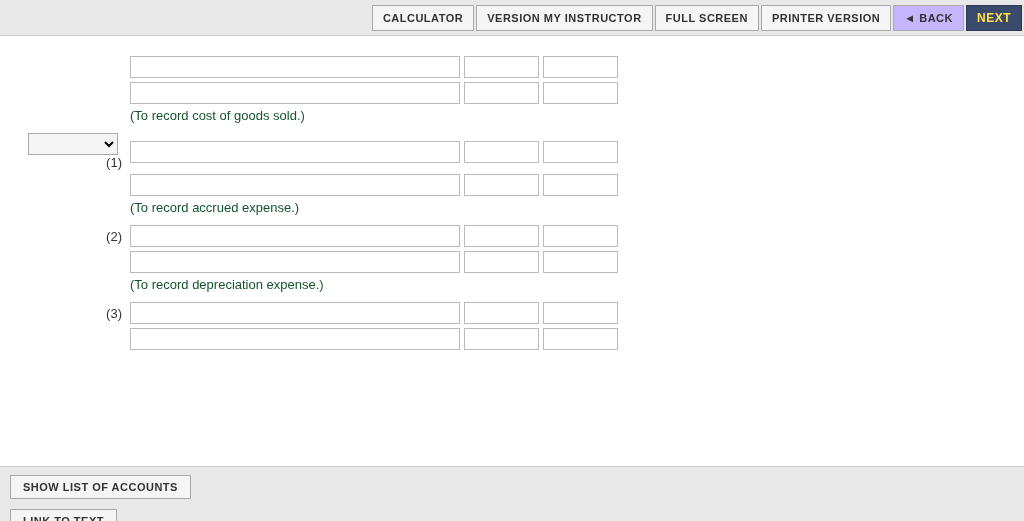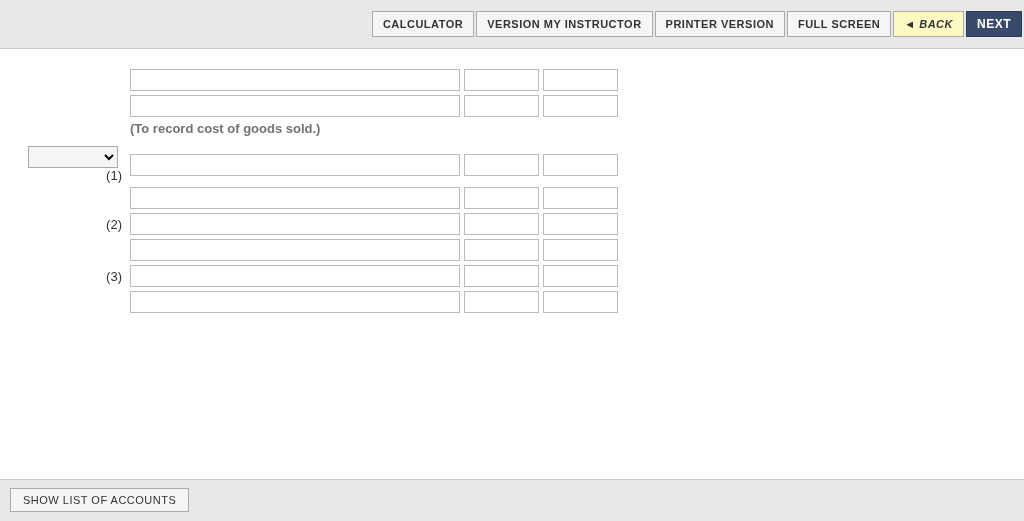--- a/index.html
+++ b/index.html
@@ -11,43 +11,42 @@
     }
 
     
     .toolbar {
       background: #e8e8e8;
       border-bottom: 1px solid #ccc;
       display: flex;
       justify-content: flex-end;
       align-items: center;
       padding: 4px 0;
-      height: 49px;
+      height: 36px;
     }
     .toolbar-btn {
       border: 1px solid #aaa;
       background: #f5f5f5;
       color: #333;
       font-size: 11px;
       font-weight: bold;
       padding: 4px 10px;
       cursor: pointer;
       margin-right: 2px;
       height: 26px;
       letter-spacing: 0.5px;
     }
     .toolbar-btn.next-btn {
       background: #3a4a6b;
-      color: #ffffff;
+      color: #fde047;
       border-color: #2a3a5b;
       font-size: 12px;
     }
     .toolbar-btn.back-btn {
-      background: #fef9c3;
-      font-style: italic;
+      background: #c4b5fd;
     }
 
     
     .main {
       background: #fff;
       padding: 10px 20px 0 20px;
       min-height: 430px;
     }
 
     
@@ -90,22 +89,21 @@
       width: 75px;
       height: 22px;
       border: 1px solid #bbb;
       background: #fff;
       flex-shrink: 0;
     }
     .note-row {
       margin-left: 110px;
       margin-bottom: 10px;
       font-size: 13px;
-      color: #737373;
-      font-weight: bold;
+      color: #14532d;
     }
 
     
     .dropdown-select {
       width: 90px;
       height: 22px;
       border: 1px solid #aaa;
       background: #f5f5f5;
       font-size: 12px;
       margin-right: 4px;
@@ -127,39 +125,39 @@
     .footer-bar {
       background: #e8e8e8;
       border-top: 1px solid #ccc;
       padding: 8px 10px;
     }
     .footer-btn {
       border: 1px solid #aaa;
       background: #f5f5f5;
       color: #333;
       font-size: 11px;
-      font-weight: normal;
+      font-weight: bold;
       padding: 5px 12px;
       cursor: pointer;
       margin-bottom: 4px;
       display: inline-block;
       letter-spacing: 0.5px;
     }
     .footer-btn-row {
       margin-bottom: 6px;
     }
   </style>
 </head>
 <body>
 
 <div class="toolbar">
   <button class="toolbar-btn">CALCULATOR</button>
   <button class="toolbar-btn">VERSION MY INSTRUCTOR</button>
+  <button class="toolbar-btn">FULL SCREEN</button>
   <button class="toolbar-btn">PRINTER VERSION</button>
-  <button class="toolbar-btn">FULL SCREEN</button>
   <button class="toolbar-btn back-btn">◄ BACK</button>
   <button class="toolbar-btn next-btn">NEXT</button>
 </div>
 
 <div class="main">
 
   <div class="top-rows">
     <div class="top-row">
       <input class="entry-description" type="text" style="">
       <input class="entry-debit" type="text" style="">
@@ -187,34 +185,40 @@
       <input class="entry-description" type="text" style="">
       <input class="entry-debit" type="text" style="">
       <input class="entry-credit" type="text" style="">
     </div>
     <div class="entry-row">
       <div class="entry-label-empty"></div>
       <input class="entry-description" type="text" style="">
       <input class="entry-debit" type="text" style="">
       <input class="entry-credit" type="text" style="">
     </div>
+    <div class="note-row">
+      <span>(To record accrued expense.)</span>
+    </div>
   </div>
 
   <div class="entry-group">
     <div class="entry-row">
       <div class="entry-label">(2)</div>
       <input class="entry-description" type="text" style="">
       <input class="entry-debit" type="text" style="">
       <input class="entry-credit" type="text" style="">
     </div>
     <div class="entry-row">
       <div class="entry-label-empty"></div>
       <input class="entry-description" type="text" style="">
       <input class="entry-debit" type="text" style="">
       <input class="entry-credit" type="text" style="">
+    </div>
+    <div class="note-row">
+      <span>(To record depreciation expense.)</span>
     </div>
   </div>
 
   <div class="entry-group">
     <div class="entry-row">
       <div class="entry-label">(3)</div>
       <input class="entry-description" type="text" style="">
       <input class="entry-debit" type="text" style="">
       <input class="entry-credit" type="text" style="">
     </div>

